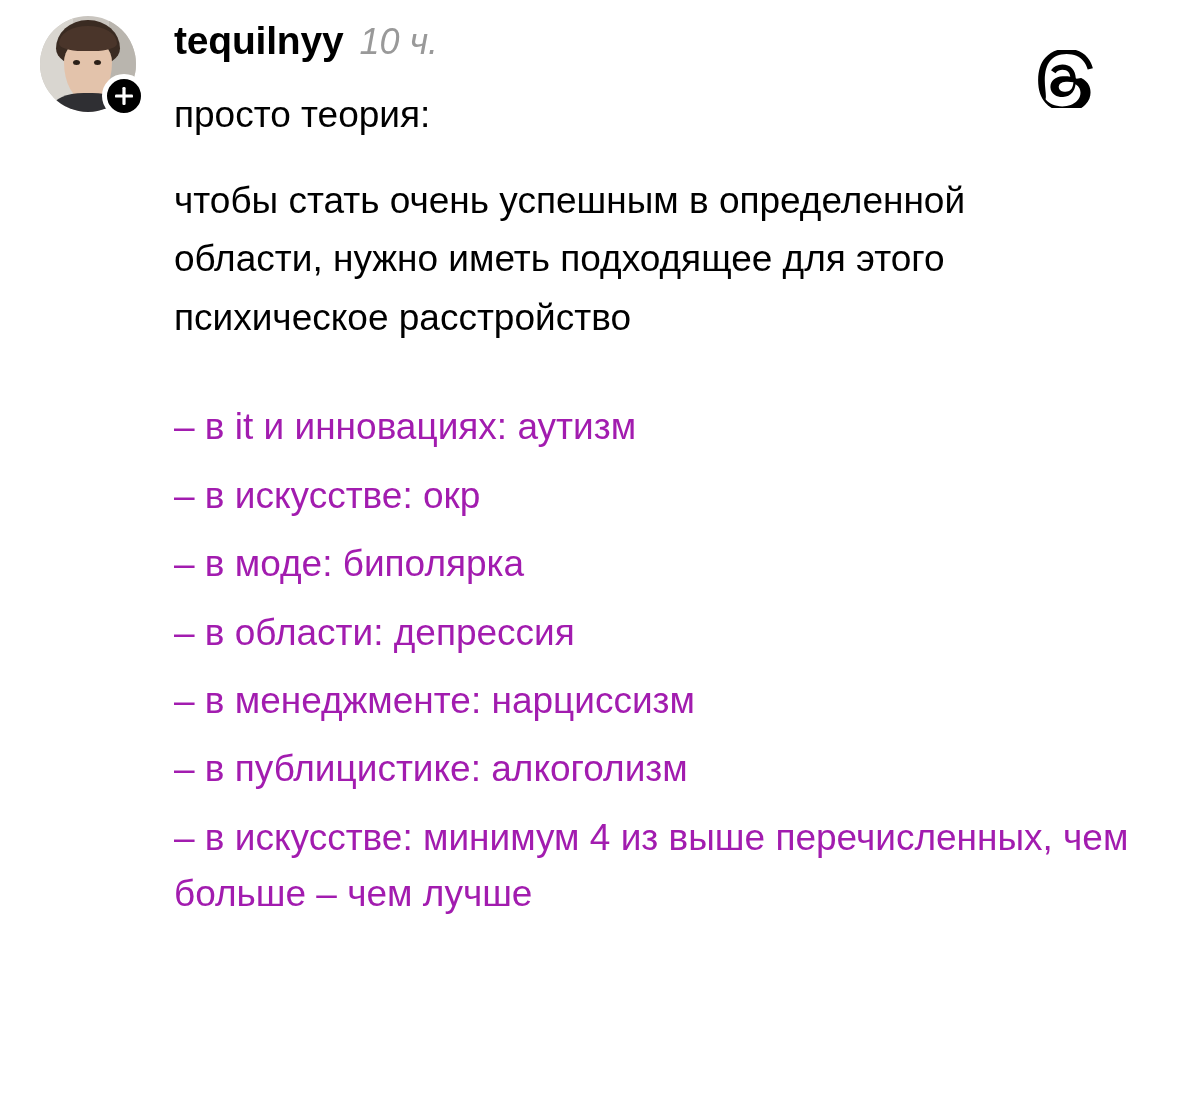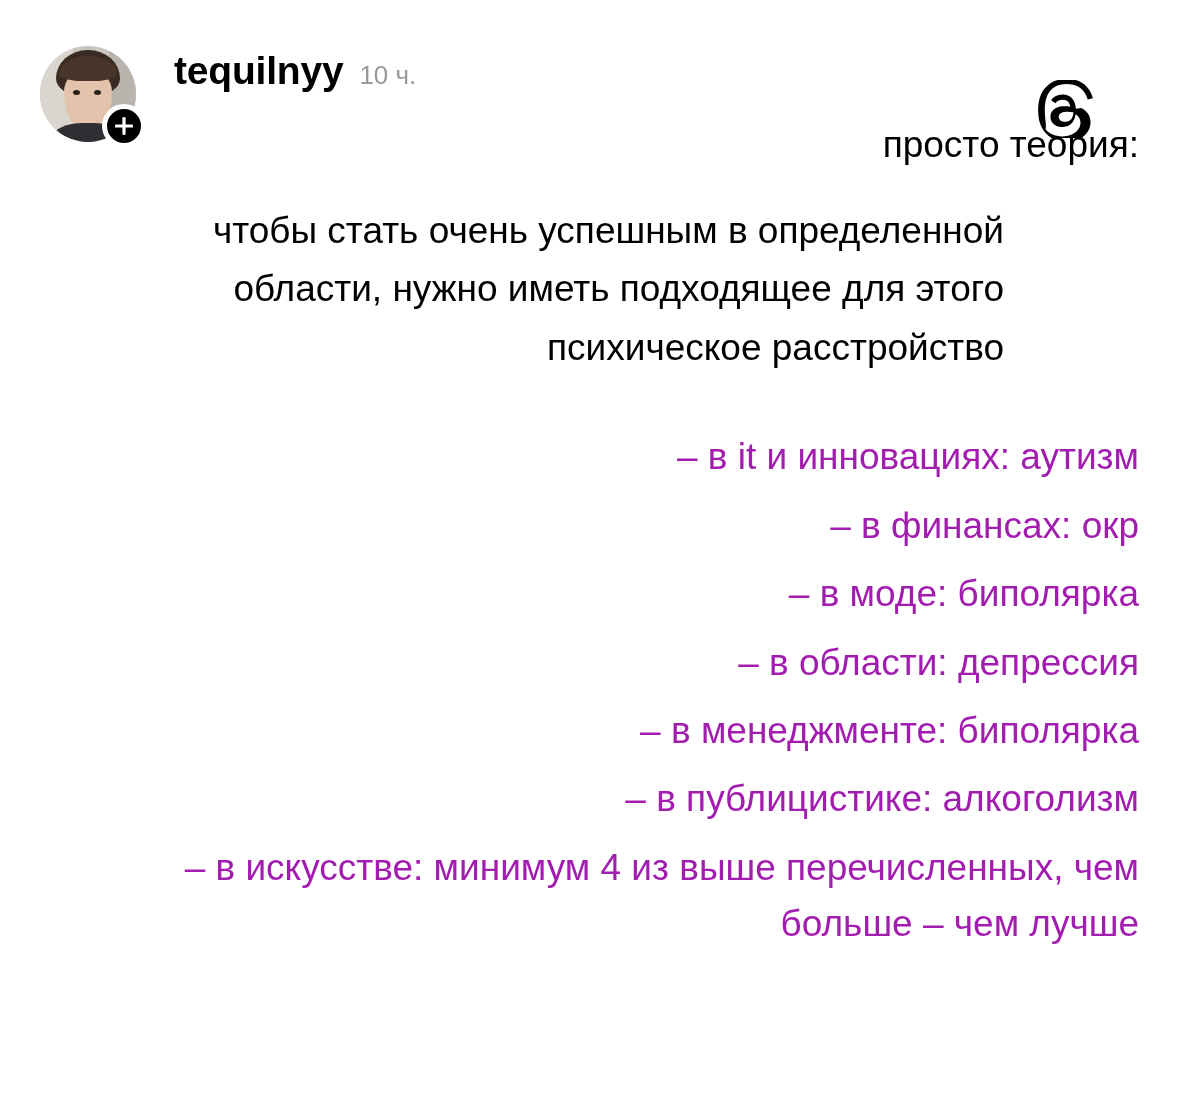--- a/index.html
+++ b/index.html
@@ -13,22 +13,21 @@
     font-family: "Liberation Sans", sans-serif;
     color: #000000;
     overflow: hidden;
   }
 
   .post {
     position: relative;
     width: 1179px;
     height: 1103px;
     box-sizing: border-box;
-    padding: 46px 40px 0 40px;
-    text-align: right;
+    padding: 16px 40px 0 40px;
   }
 
   
   .header {
     display: flex;
     align-items: flex-start;
     position: relative;
   }
 
   .avatar-wrap {
@@ -122,23 +121,24 @@
     gap: 16px;
   }
   .username {
     font-size: 39px;
     font-weight: bold;
     letter-spacing: -0.2px;
     line-height: 1.18;
     color: #000;
   }
   .timestamp {
-    font-size: 26px;
+    font-size: 36px;
     color: #999999;
     font-weight: normal;
+    font-style: italic;
   }
   .first-line {
     font-size: 37px;
     line-height: 1.32;
     margin-top: 27px;
     color: #000;
   }
 
   .threads-logo {
     position: absolute;
@@ -214,22 +214,22 @@
       <svg viewBox="0 0 64 64" width="58" height="58" aria-hidden="true">
         <path d="M44.6 30.2c-.3-.15-.6-.29-.92-.42-.54-9.9-5.95-15.57-15.03-15.63h-.12c-5.43 0-9.95 2.32-12.73 6.54l4.99 3.42c2.08-3.15 5.34-3.82 7.74-3.82h.08c2.99.02 5.25.89 6.71 2.58 1.06 1.23 1.77 2.94 2.12 5.1-2.64-.45-5.5-.59-8.55-.41-8.6.5-14.12 5.51-13.75 12.49.19 3.54 1.95 6.58 4.96 8.57 2.55 1.68 5.83 2.5 9.24 2.31 4.5-.25 8.03-1.96 10.49-5.1 1.87-2.38 3.05-5.47 3.58-9.37 2.16 1.3 3.76 3.02 4.64 5.08 1.5 3.51 1.59 9.27-3.11 13.97-4.12 4.12-9.08 5.9-16.58 5.95-8.32-.06-14.61-2.73-18.7-7.93C10.8 48.65 8.82 41.64 8.75 32c.07-9.64 2.05-16.65 5.91-21.53C18.75 5.27 25.04 2.6 33.36 2.54c8.38.06 14.78 2.74 19.03 7.97 2.08 2.56 3.65 5.78 4.69 9.53l5.85-1.56c-1.26-4.62-3.25-8.6-5.95-11.92C51.53 0 43.71-3.4 33.38-3.47h-.04C23.03-3.4 15.3.03 9.36 6.73 4.08 12.69 1.35 20.98 1.26 31.97v.06c.09 10.99 2.82 19.28 8.1 25.24 5.94 6.7 13.67 10.13 24 10.2h.04c9.18-.06 15.65-2.47 20.98-7.79 6.98-6.97 6.77-15.71 4.47-21.08-1.65-3.85-4.8-6.98-9.11-9.05-.04 0-.07-.02-.11-.03l-.03-.01zM32.4 44.9c-3.77.21-7.69-1.48-7.88-5.08-.14-2.67 1.9-5.65 8.11-6.01.71-.04 1.41-.06 2.1-.06 2.25 0 4.36.22 6.27.64-.71 8.9-4.89 10.31-8.6 10.51z" fill="#000000" transform="translate(0,2) scale(0.98)"></path>
       </svg>
     </div>
   </div>
 
   <div class="body">
     <div class="paragraph">чтобы стать очень успешным в определенной области, нужно иметь подходящее для этого психическое расстройство</div>
     <ul class="list">
       <li>– в it и инновациях: аутизм</li>
-      <li>– в финансах: окр</li>
+      <li>– в искусстве: окр</li>
       <li>– в моде: биполярка</li>
       <li>– в области: депрессия</li>
-      <li>– в менеджменте: биполярка</li>
+      <li>– в менеджменте: нарциссизм</li>
       <li>– в публицистике: алкоголизм</li>
       <li class="wrap">– в искусстве: минимум 4 из выше перечисленных, чем больше – чем лучше</li>
     </ul>
   </div>
 
 </div>
 
 </body></html>

